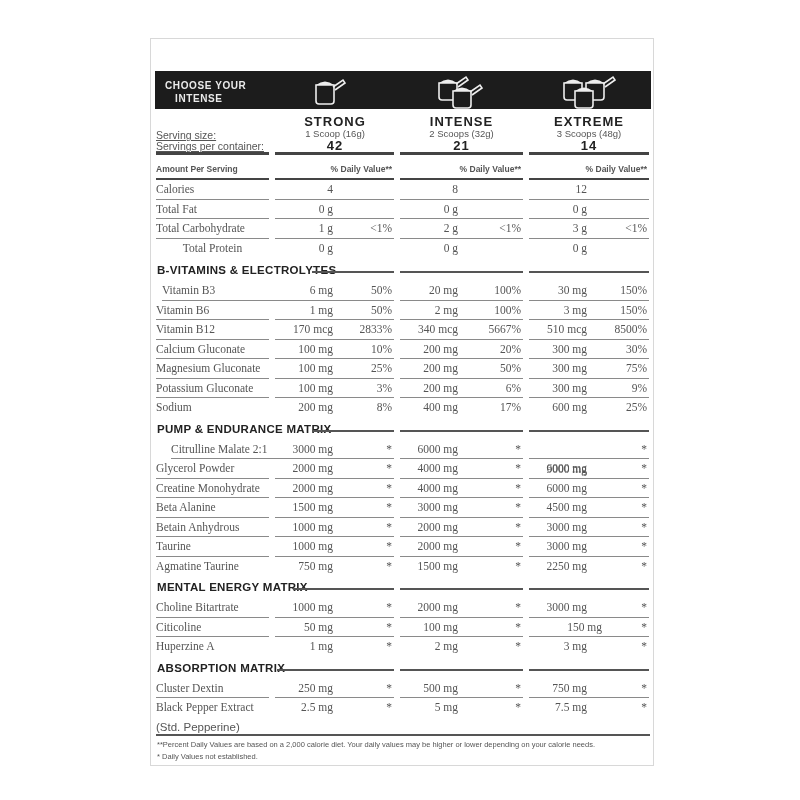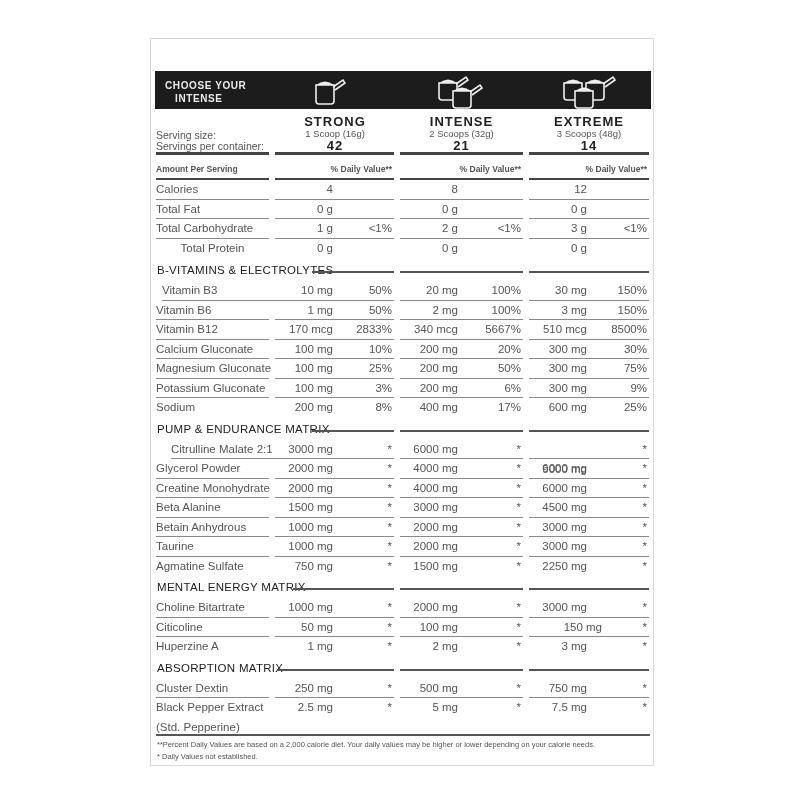--- a/index.html
+++ b/index.html
@@ -8,28 +8,28 @@
   .title-row{position:absolute;left:4px;top:2px;width:496px;height:30px;}
   .title{position:absolute;left:2px;top:-1px;font-size:26px;font-weight:bold;color:#111;letter-spacing:-0.3px;}
   .flavor{position:absolute;left:288px;top:7px;font-size:17px;font-weight:bold;color:#111;}
   .band{position:absolute;left:4px;top:32px;width:496px;height:38px;background:#1c1c1c;}
   .band-text{position:absolute;left:10px;top:8px;font-size:10px;font-weight:bold;color:#eaeaea;line-height:13px;letter-spacing:0.6px;}
   .scoop{position:absolute;top:2px;}
   .tier{position:absolute;top:76px;text-align:center;}
   .tier .nm{font-size:13px;font-weight:bold;letter-spacing:1px;color:#222;line-height:13px;}
   .tier .sz{font-size:9.5px;color:#555;line-height:11px;}
   .tier .ct{font-size:13px;font-weight:bold;color:#222;line-height:13px;letter-spacing:1px;}
-  .sl{position:absolute;left:5px;font-size:10.5px;color:#555;line-height:12px;}
+  .sl{position:absolute;left:5px;font-size:10.5px;color:#555;line-height:12px;text-decoration:underline;}
   .rule{position:absolute;height:3px;background:#444;}
-  .row{position:absolute;left:0;width:504px;height:15px;}
+  .row{position:absolute;left:0;width:504px;height:15px;font-family:Liberation Serif, serif;}
   .cell{position:absolute;top:0;height:19.5px;line-height:19px;font-size:11.5px;color:#555;white-space:nowrap;}
   .cell.ul{border-bottom:1.5px solid #8a8a8a;box-sizing:border-box;}
   .amt{position:absolute;top:0;line-height:19px;}
   .pct{position:absolute;top:0;right:2px;line-height:19px;}
-  .section{position:absolute;left:6px;font-size:11.5px;font-weight:normal;color:#222;letter-spacing:0.3px;}
+  .section{position:absolute;left:6px;font-size:11.5px;font-weight:bold;color:#222;letter-spacing:0.3px;}
   .sec-line{position:absolute;height:2px;background:#555;}
   .dv-head{font-size:8.5px;font-weight:bold;color:#555;}
   .foot{position:absolute;left:6px;font-size:7.5px;color:#555;line-height:11px;}
 </style>
 </head>
 <body>
 
 <div class="label">
 
   <div class="band">
@@ -153,21 +153,21 @@
           <span class="pct"></span>
         </div>
       </div>
       <div class="section" style="top: 225px;">B-VITAMINS &amp; ELECTROLYTES</div>
       <div class="sec-line" style="left: 161px; width: 82px; top: 232px;"></div>
       <div class="sec-line" style="left: 249px; width: 123px; top: 232px;"></div>
       <div class="sec-line" style="left: 378px; width: 120px; top: 232px;"></div>
       <div class="row" style="top: 242px;">
         <div class="cell ul" style="left: 11px; width: 113px;">Vitamin B3</div>
         <div class="cell ul" style="left: 124px; width: 119px;">
-          <span class="amt" style="right: 61px;">10 mg</span>
+          <span class="amt" style="right: 61px;">6 mg</span>
           <span class="pct">50%</span>
         </div>
         <div class="cell ul" style="left: 249px; width: 123px;">
           <span class="amt" style="right: 65px;">20 mg</span>
           <span class="pct">100%</span>
         </div>
         <div class="cell ul" style="left: 378px; width: 120px;">
           <span class="amt" style="right: 62px;">30 mg</span>
           <span class="pct">150%</span>
         </div>
@@ -350,21 +350,21 @@
         <div class="cell ul" style="left: 249px; width: 123px;">
           <span class="amt" style="right: 65px;">2000 mg</span>
           <span class="pct">*</span>
         </div>
         <div class="cell ul" style="left: 378px; width: 120px;">
           <span class="amt" style="right: 62px;">3000 mg</span>
           <span class="pct">*</span>
         </div>
       </div>
       <div class="row" style="top: 517.5px;">
-        <div class="cell" style="left: 5px; width: 113px;">Agmatine Sulfate</div>
+        <div class="cell" style="left: 5px; width: 113px;">Agmatine Taurine</div>
         <div class="cell" style="left: 124px; width: 119px;">
           <span class="amt" style="right: 61px;">750 mg</span>
           <span class="pct">*</span>
         </div>
         <div class="cell" style="left: 249px; width: 123px;">
           <span class="amt" style="right: 65px;">1500 mg</span>
           <span class="pct">*</span>
         </div>
         <div class="cell" style="left: 378px; width: 120px;">
           <span class="amt" style="right: 62px;">2250 mg</span>

